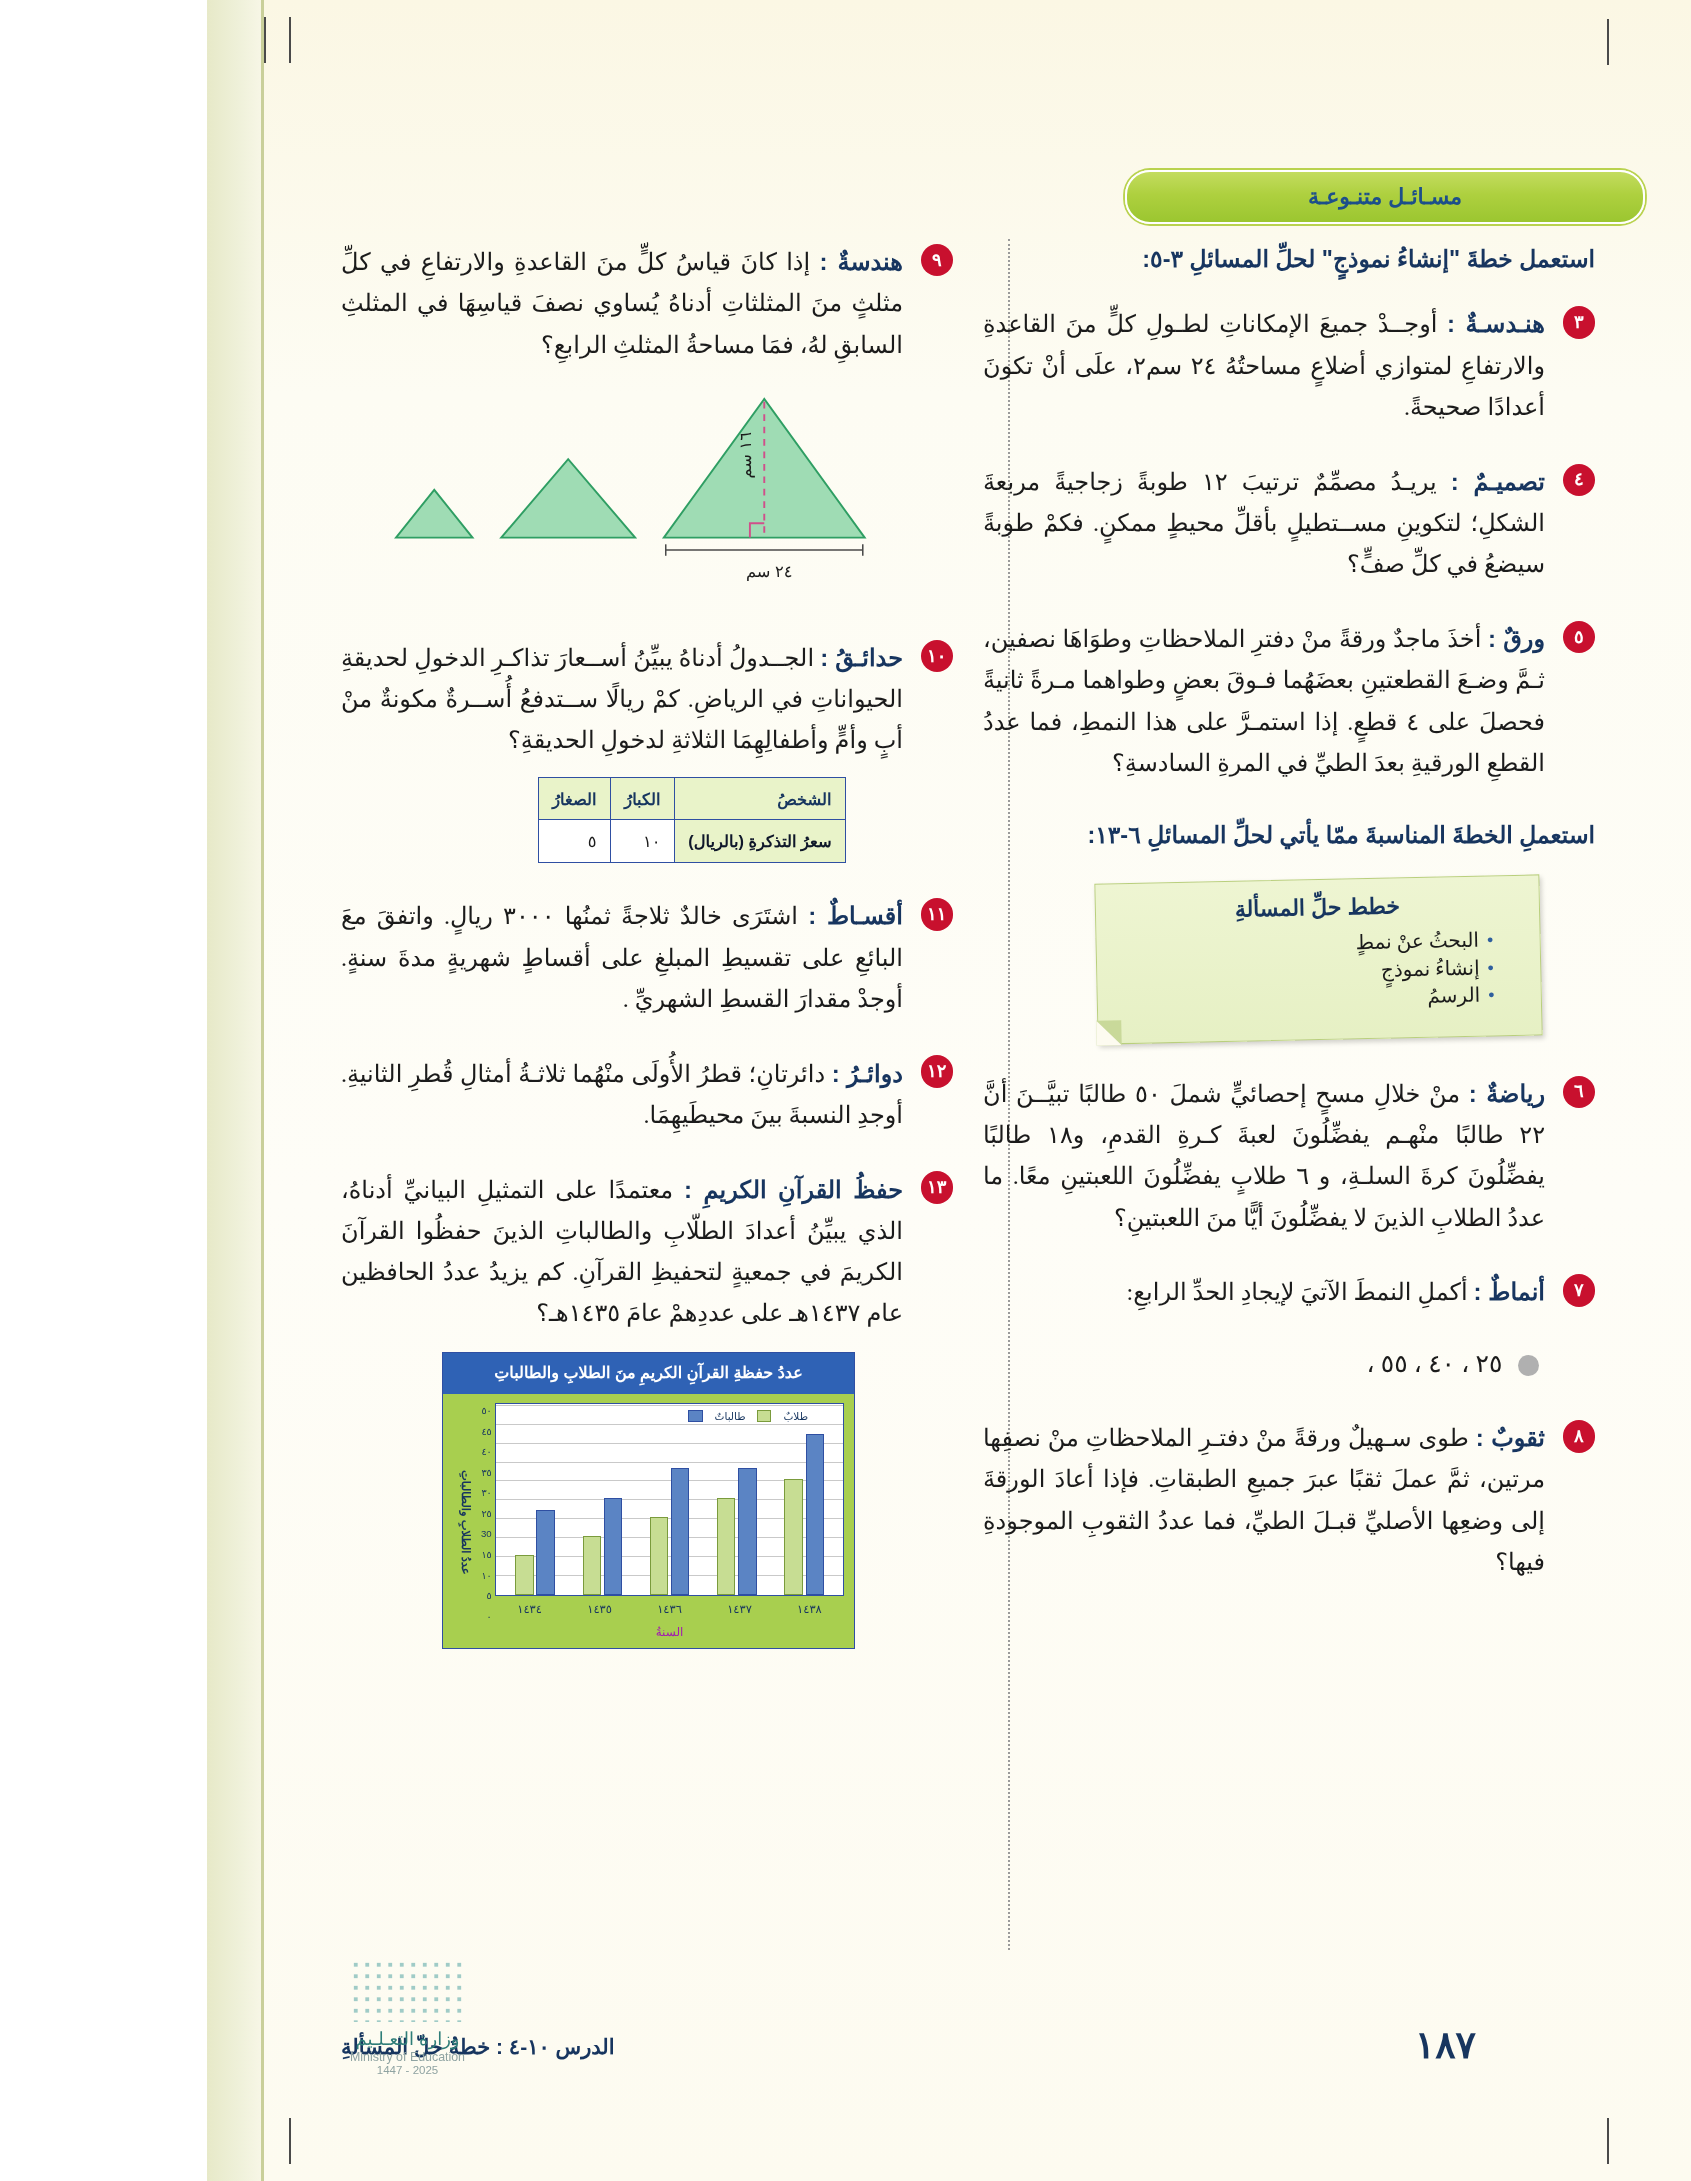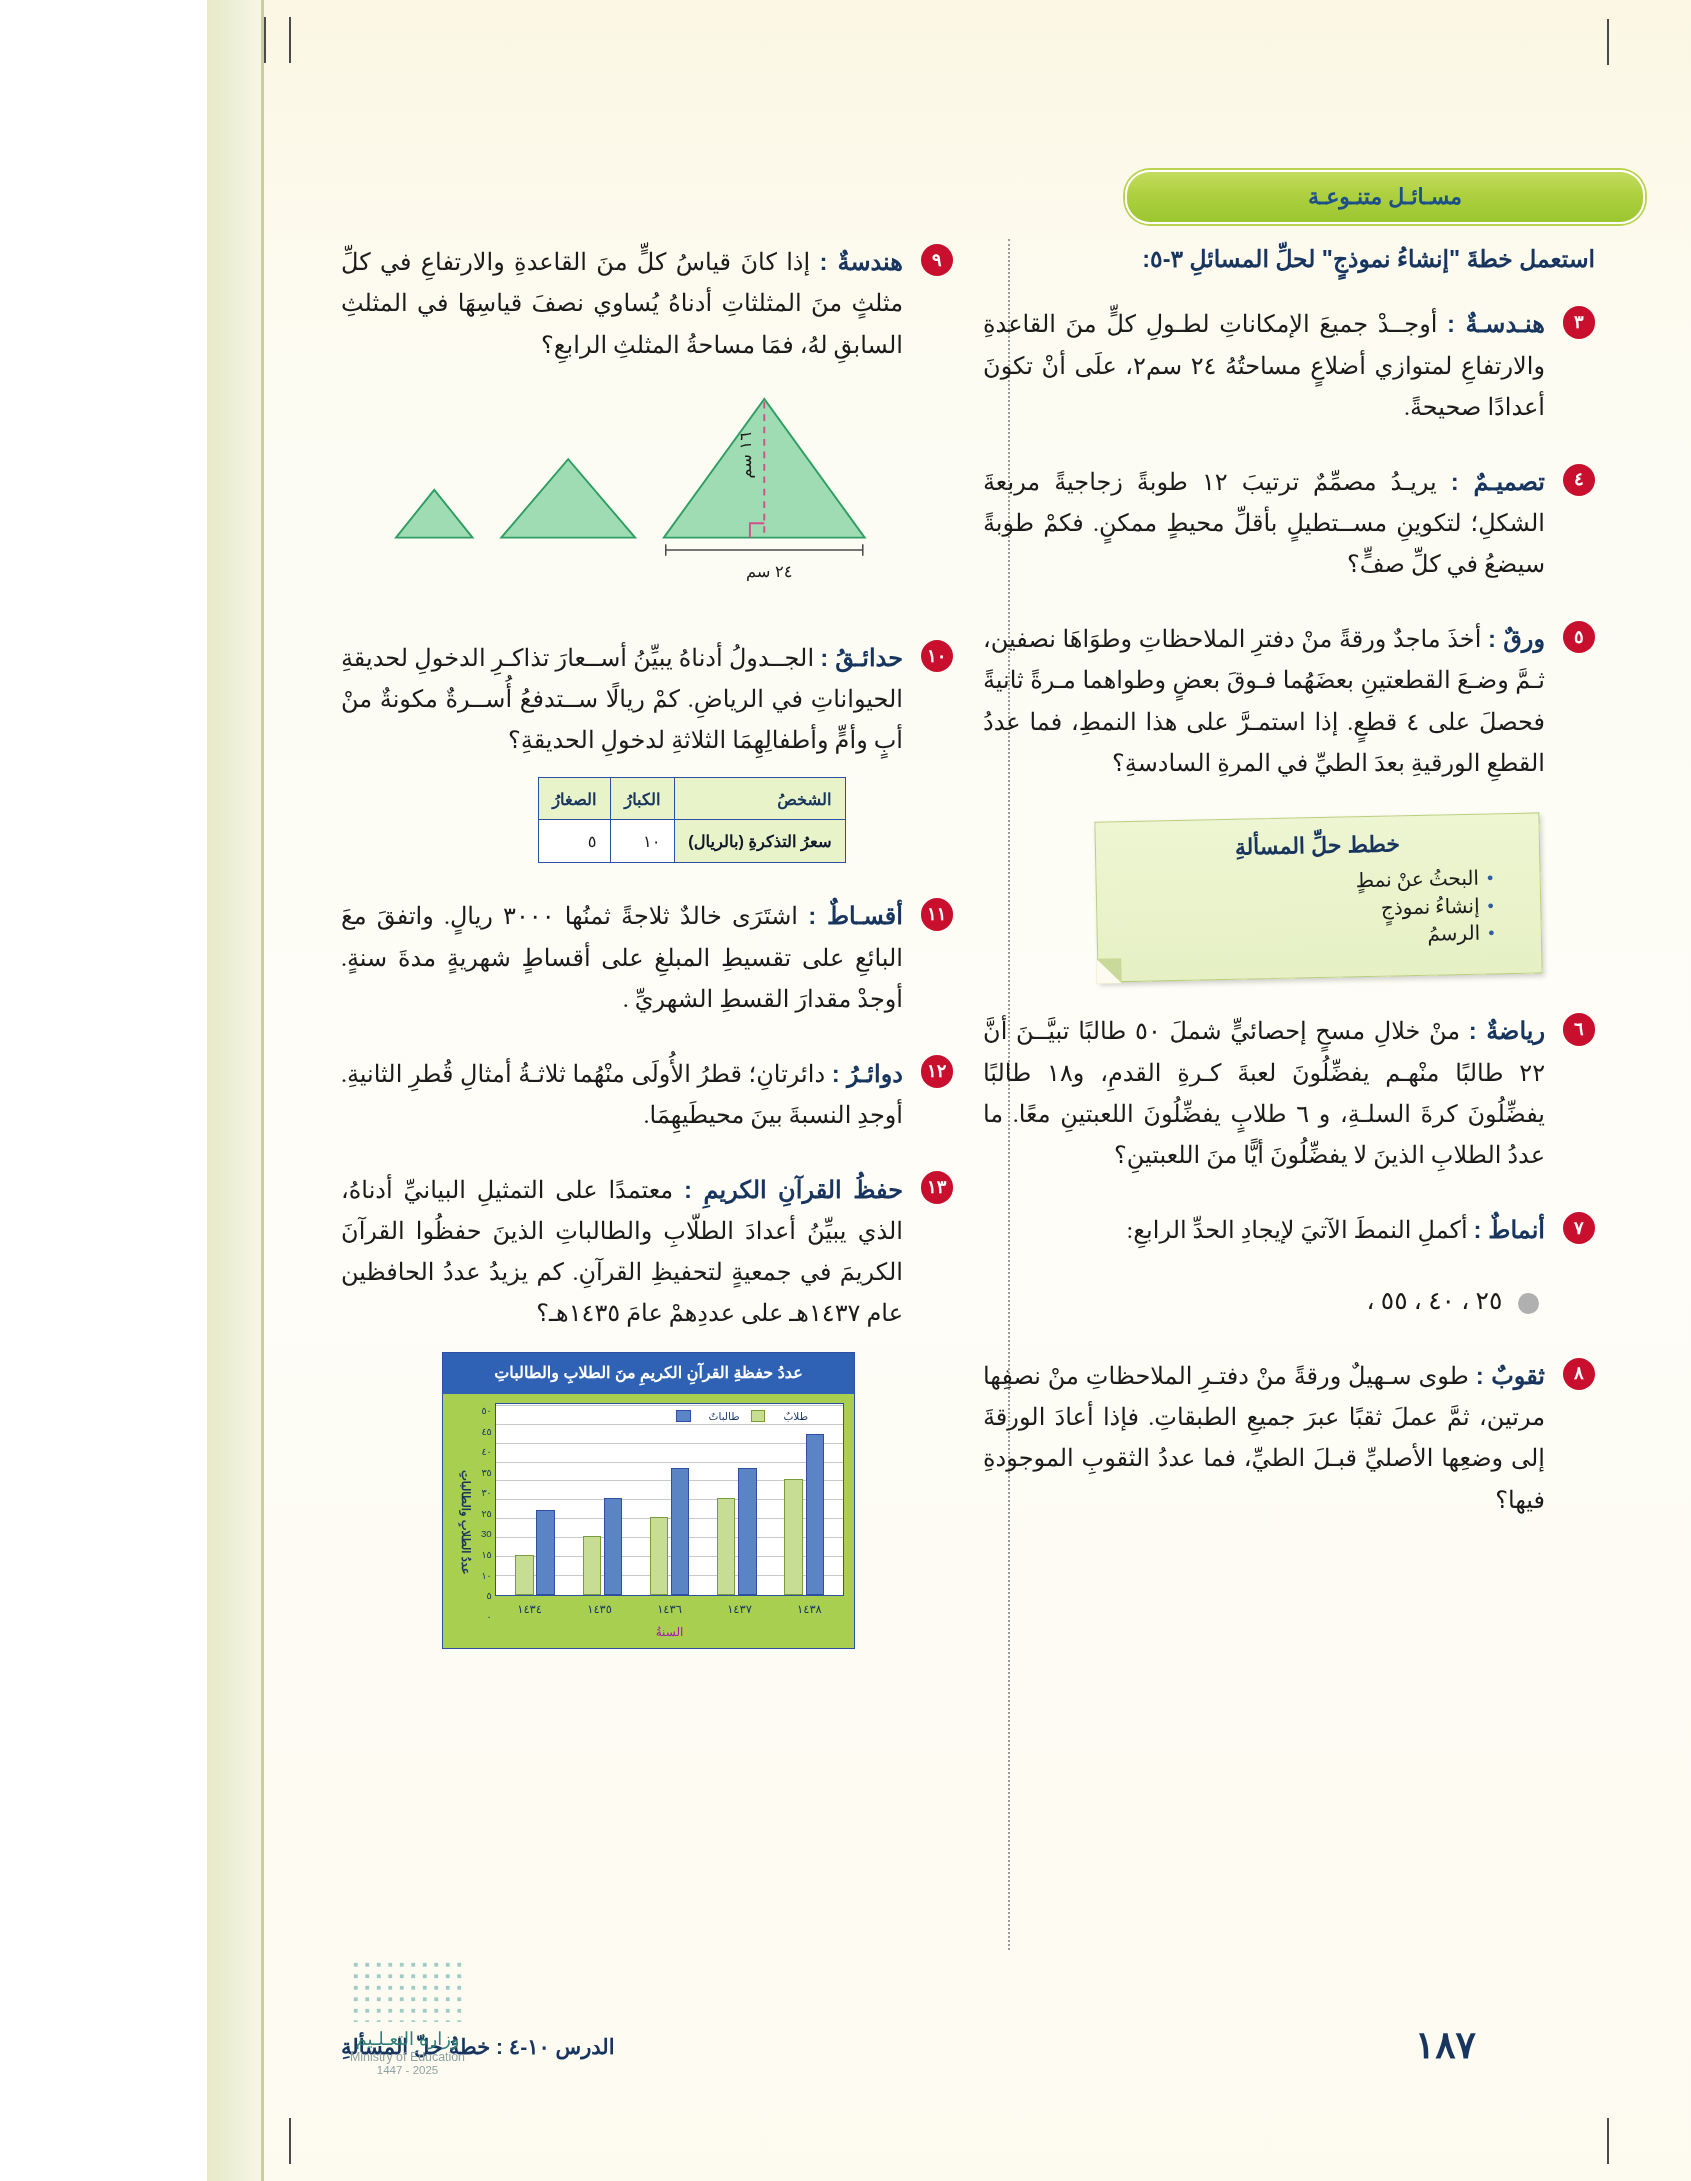--- a/index.html
+++ b/index.html
@@ -292,21 +292,21 @@
     top: 13.4px;
     right: 46px;
     display: flex;
     flex-direction: row-reverse;
     gap: 11.5px;
     font-family: "Liberation Sans", sans-serif;
     font-size: 10.5px;
     color: #17355f;
     z-index: 5;
   }
-  .legend .key { display: flex; flex-direction: row-reverse; align-items: center; gap: 18px; }
+  .legend .key { display: flex; flex-direction: row-reverse; align-items: center; gap: 12px; }
   .legend .sw { width: 12.4px; height: 10.5px; display: inline-block; }
   .legend .sw.boys  { background: #c7dd93; border: 1px solid #7a9b3c; }
   .legend .sw.girls { background: #5b84c4; border: 1px solid #2f4fa2; }
 
   
   .footer-line {
     position: absolute;
     bottom: 122px;
     right: 96px;
     left: 134px;
@@ -387,20 +387,21 @@
     <div class="prob">
       <span class="num">٤</span>
       <span class="tag">تصميـمٌ :</span><span> يريـدُ مصمِّمٌ ترتيبَ ١٢ طوبةً زجاجيةً مربعةَ الشكلِ؛ لتكوينِ مســتطيلٍ بأقلِّ محيطٍ ممكنٍ. فكمْ طوبةً سيضعُ في كلِّ صفٍّ؟</span>
     </div>
 
     <div class="prob">
       <span class="num">٥</span>
       <span class="tag">ورقٌ :</span><span> أخذَ ماجدٌ ورقةً منْ دفترِ الملاحظاتِ وطوَاهَا نصفين، ثـمَّ وضـعَ القطعتينِ بعضَهُما فـوقَ بعضٍ وطواهما مـرةً ثانيةً فحصلَ على ٤ قطعٍ. إذا استمـرَّ على هذا النمطِ، فما عددُ القطعِ الورقيةِ بعدَ الطيِّ في المرةِ السادسةِ؟</span>
     </div>
 
+    <p class="lead">استعملِ الخطةَ المناسبةَ ممّا يأتي لحلِّ المسائلِ ٦-١٣:</p>
 
     <div class="note">
       <h4>خطط حلِّ المسألةِ</h4>
       <ul>
         <li>البحثُ عنْ نمطٍ</li>
         <li>إنشاءُ نموذجٍ</li>
         <li>الرسمُ</li>
       </ul>
       <span class="fold"></span>
     </div>

